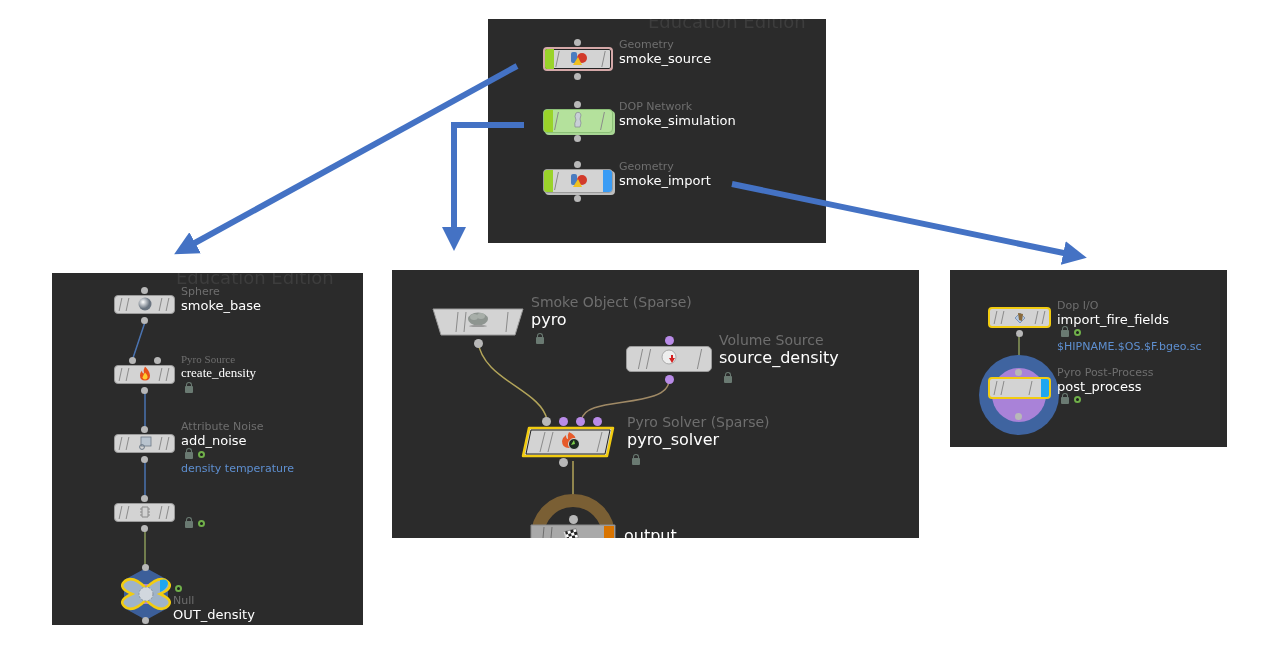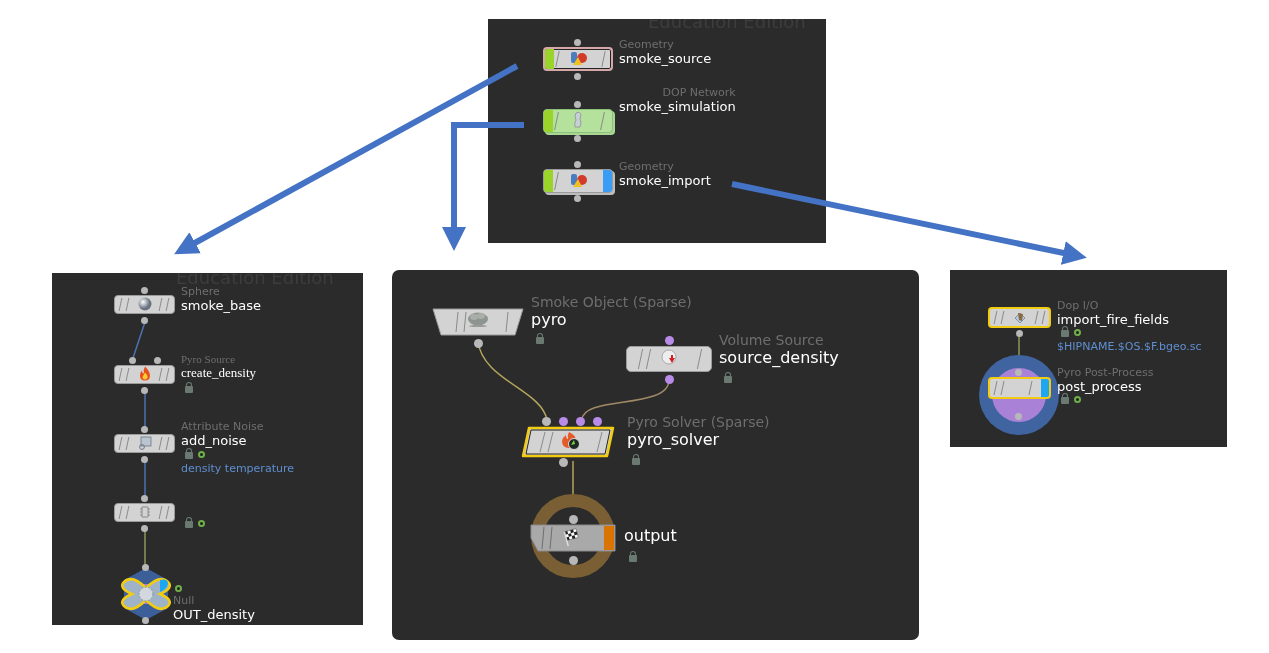--- a/index.html
+++ b/index.html
@@ -61,21 +61,21 @@
       <div class="stripe" style="left:12px;"></div>
       <div class="stripe" style="left:58px;"></div>
       <span class="icon">
         <svg width="12" height="18" viewBox="0 0 12 18">
             <path d="M4 2 Q8 0 9 4 L8 8 Q10 12 8 16 L3 16 Q2 12 4 9 Q2 5 4 2Z" fill="#c8cfd6" stroke="#8a9096" stroke-width="0.8"></path>
           </svg>
       </span>
     </div>
     <div class="conn" style="left:31px; top:34px;"></div>
   </div>
-  <div class="label" style="left:131px; top:67px;text-align:right;">
+  <div class="label" style="left:131px; top:81px;">
     <div class="type">DOP Network</div>
     <div class="name">smoke_simulation</div>
   </div>
 
   <div class="node" style="left:55px; top:142px;">
     <div class="conn" style="left:31px; top:0;"></div>
     <div class="body" style="left:0; top:8px; width:70px; height:24px; box-shadow:2px 2px 0 #bdbdbd;">
       <div class="flag-l" style="background:#9ad32a;"></div>
       <div class="flag-r" style="background:#3a9cf5;"></div>
       <div class="stripe" style="left:12px;"></div>
@@ -216,21 +216,21 @@
   </div>
   <div class="label" style="left:121px; top:283px;margin-top:38px;">
     <div class="type">Null</div>
     <div class="name">OUT_density</div>
   </div>
   <div class="badges" style="left:123px; top:312px;">
     <div class="timedep"></div>
   </div>
 </div>
 
-<div class="panel big" style="left:392px; top:270px; width:527px; height:370px;border-radius:7px;">
+<div class="panel big" style="left:392px; top:270px; width:527px; height:268px;">
   <svg class="wires" width="527" height="357">
     <path d="M86 71 C 90 110, 150 120, 155 150" fill="none" stroke="#b3a55a" stroke-width="1.5"></path>
     <path d="M277 110 C 277 140, 190 125, 190 150" fill="none" stroke="#a08a66" stroke-width="1.5"></path>
     <line x1="181" y1="191" x2="181" y2="230" stroke="#b3a55a" stroke-width="1.5"></line>
   </svg>
 
   <div class="node" style="left:40px; top:38px;">
     <svg width="92" height="28" viewBox="0 0 92 28" style="position:absolute; left:0; top:0;">
       <path d="M1 1 L91 1 L83 27 L9 27 Z" fill="#d3d3d3" stroke="#9b9b9b"></path>
       <line x1="26" y1="4" x2="24" y2="24" stroke="#8a8a8a"></line>

